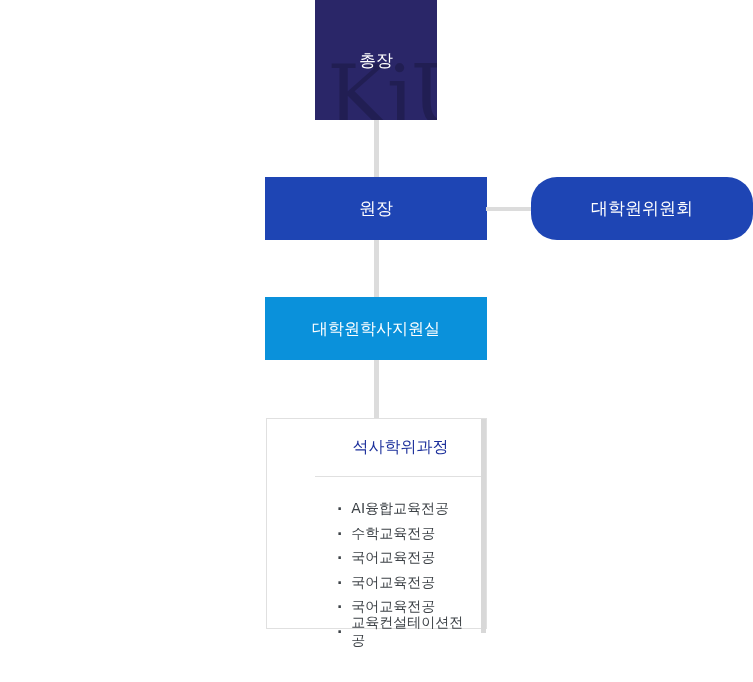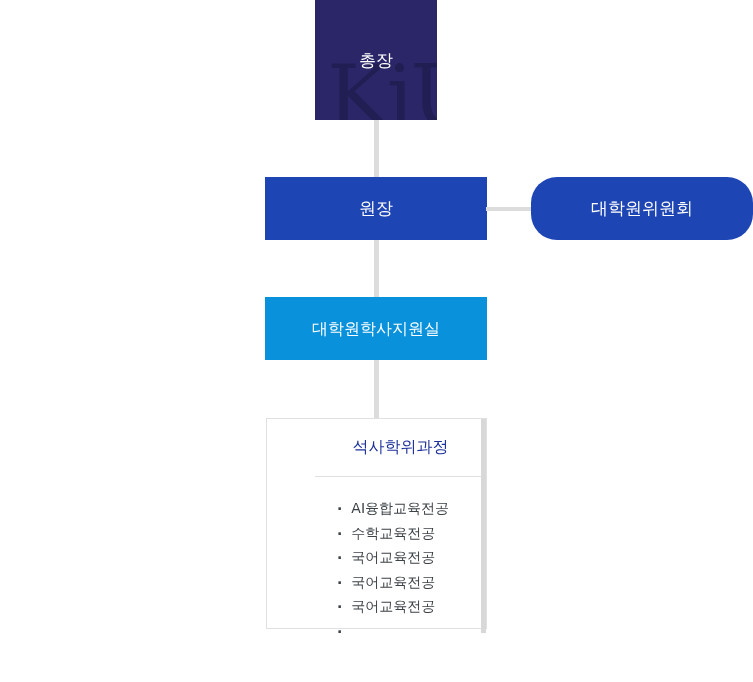--- a/index.html
+++ b/index.html
@@ -95,18 +95,19 @@
       <li>
         <span class="bullet">·</span>
         <span>국어교육전공</span>
       </li>
       <li>
         <span class="bullet">·</span>
         <span>국어교육전공</span>
       </li>
       <li>
         <span class="bullet">·</span>
+        <span>교육컨설테이션전공</span>
       </li>
     </ul>
     <div class="scrollbar-thumb"></div>
   </div>
 
 </div>
 
 </body></html>

